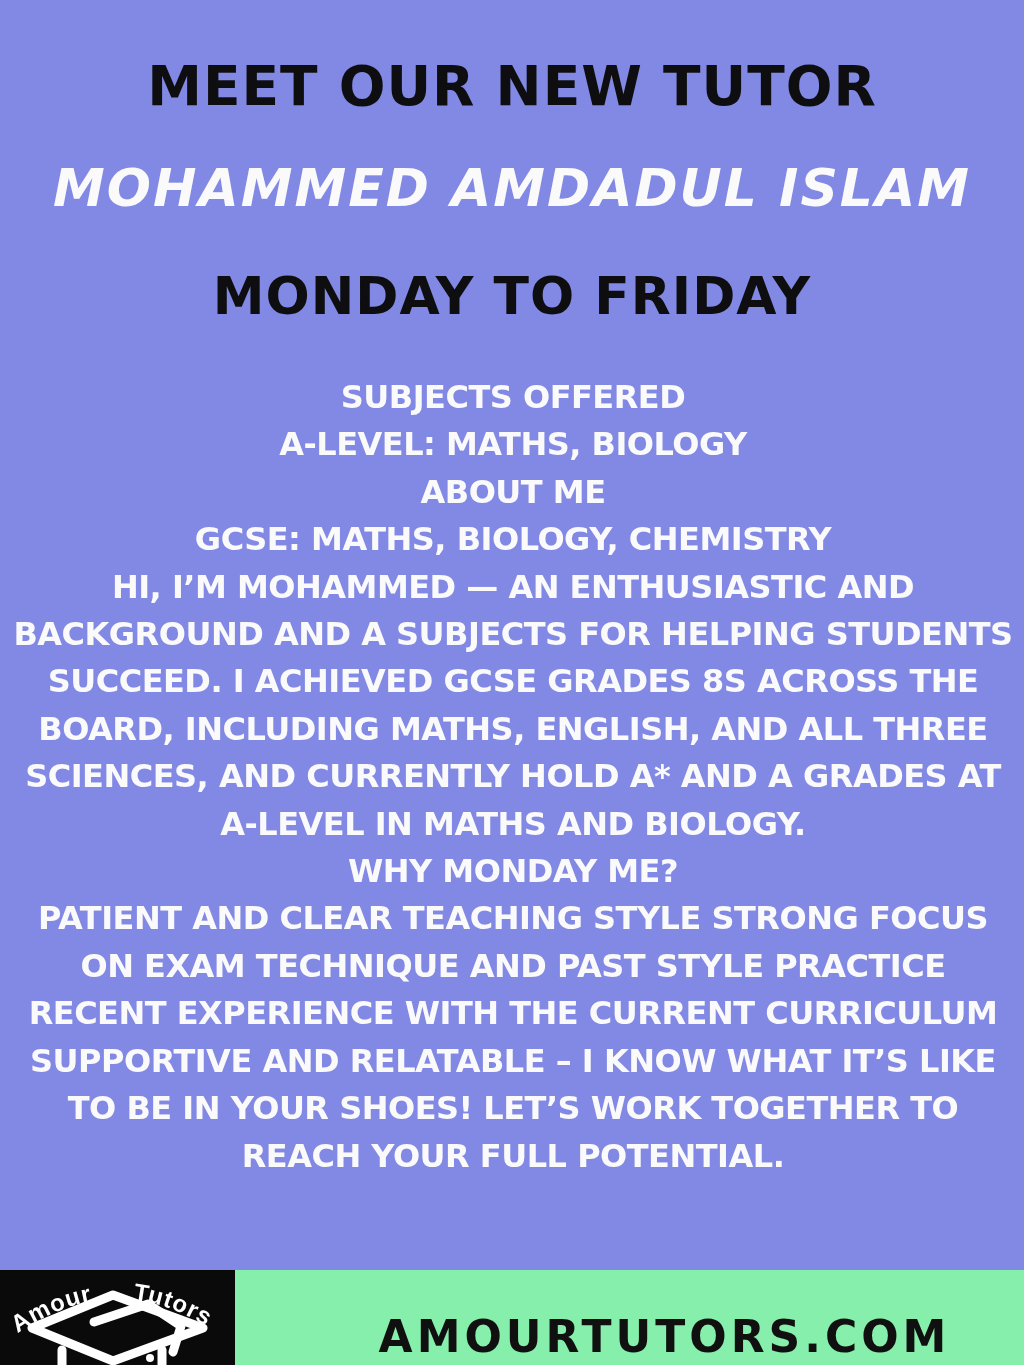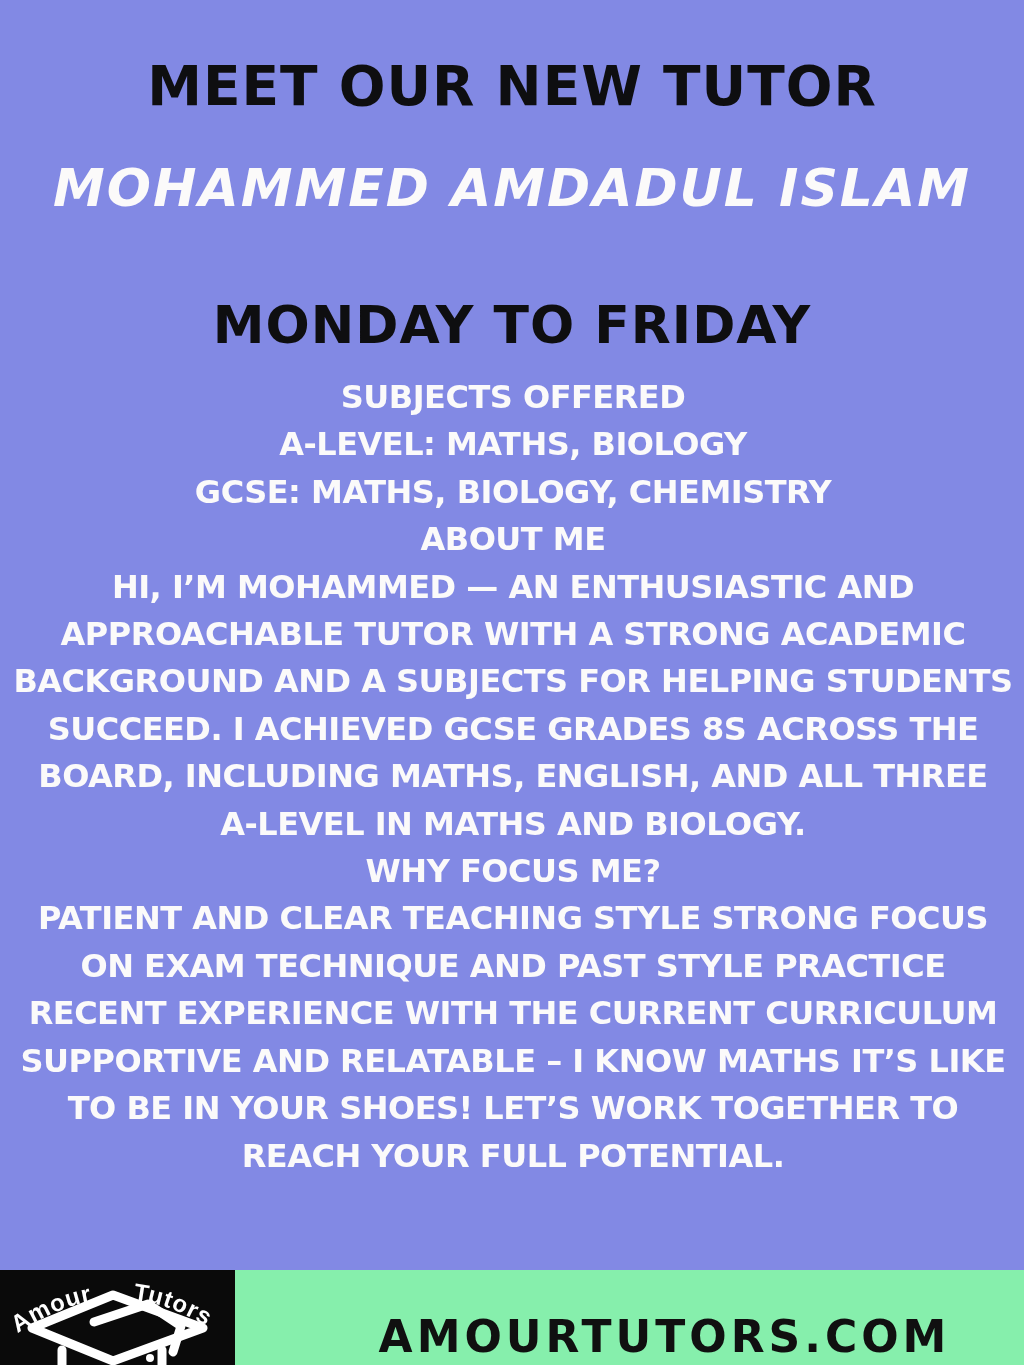--- a/index.html
+++ b/index.html
@@ -4,21 +4,21 @@
 <style>
   html,body { margin:0; padding:0; background:#555; }
   .poster {
     position:relative; width:1024px; height:1365px; margin:0 auto;
     background:#8289e4; overflow:hidden;
     font-family:"DejaVu Sans", sans-serif; font-weight:bold;
   }
   .heading { position:absolute; width:100%; text-align:center; white-space:nowrap; }
   .title  { top:54px;  font-size:55px; letter-spacing:1px; color:#0e0e10; }
   .name   { top:158px; font-size:52px; letter-spacing:2px; color:#fbfafa;font-style:italic; }
-  .days   { top:266px; font-size:52px; letter-spacing:1px; color:#0e0e10;margin-top:29px; }
+  .days   { top:266px; font-size:52px; letter-spacing:1px; color:#0e0e10; }
   .bodyblock {
     position:absolute; top:374px; left:1px; width:100%;
     text-align:center; color:#fbfafa;
     font-size:32px; line-height:47.4px; letter-spacing:-0.5px;
   }
   .line { white-space:nowrap; }
   .footer { position:absolute; left:0; bottom:0; width:1024px; height:95px; display:flex; }
   .logo { flex:0 0 235px; width:235px; height:95px; background:#0a0a0a; }
   .logo svg { display:block; }
   .site {
@@ -34,33 +34,33 @@
 
 <div class="poster">
 
   <div class="heading title">MEET OUR NEW TUTOR</div>
   <div class="heading name">MOHAMMED AMDADUL ISLAM</div>
   <div class="heading days">MONDAY TO FRIDAY</div>
 
   <div class="bodyblock">
     <div class="line">SUBJECTS OFFERED</div>
     <div class="line">A-LEVEL: MATHS, BIOLOGY</div>
+    <div class="line">ABOUT ME</div>
     <div class="line">GCSE: MATHS, BIOLOGY, CHEMISTRY</div>
-    <div class="line">ABOUT ME</div>
     <div class="line">HI, I’M MOHAMMED — AN ENTHUSIASTIC AND</div>
-    <div class="line">APPROACHABLE TUTOR WITH A STRONG ACADEMIC</div>
     <div class="line">BACKGROUND AND A SUBJECTS FOR HELPING STUDENTS</div>
     <div class="line">SUCCEED. I ACHIEVED GCSE GRADES 8S ACROSS THE</div>
     <div class="line">BOARD, INCLUDING MATHS, ENGLISH, AND ALL THREE</div>
+    <div class="line">SCIENCES, AND CURRENTLY HOLD A* AND A GRADES AT</div>
     <div class="line">A-LEVEL IN MATHS AND BIOLOGY.</div>
-    <div class="line">WHY FOCUS ME?</div>
+    <div class="line">WHY MONDAY ME?</div>
     <div class="line">PATIENT AND CLEAR TEACHING STYLE STRONG FOCUS</div>
     <div class="line">ON EXAM TECHNIQUE AND PAST STYLE PRACTICE</div>
     <div class="line">RECENT EXPERIENCE WITH THE CURRENT CURRICULUM</div>
-    <div class="line">SUPPORTIVE AND RELATABLE – I KNOW MATHS IT’S LIKE</div>
+    <div class="line">SUPPORTIVE AND RELATABLE – I KNOW WHAT IT’S LIKE</div>
     <div class="line">TO BE IN YOUR SHOES! LET’S WORK TOGETHER TO</div>
     <div class="line">REACH YOUR FULL POTENTIAL.</div>
   </div>
 
   <div class="footer">
     <div class="logo">
       <svg width="235" height="95" viewBox="0 0 235 95" xmlns="http://www.w3.org/2000/svg">
         <rect x="0" y="0" width="235" height="95" fill="#0a0a0a"></rect>
         <path id="brandArc" d="M 14 66 Q 117 -8 221 66" fill="none" stroke="none"></path>
         <text font-family="Liberation Sans, sans-serif" font-size="24" font-weight="bold" fill="#ffffff" letter-spacing="1">

